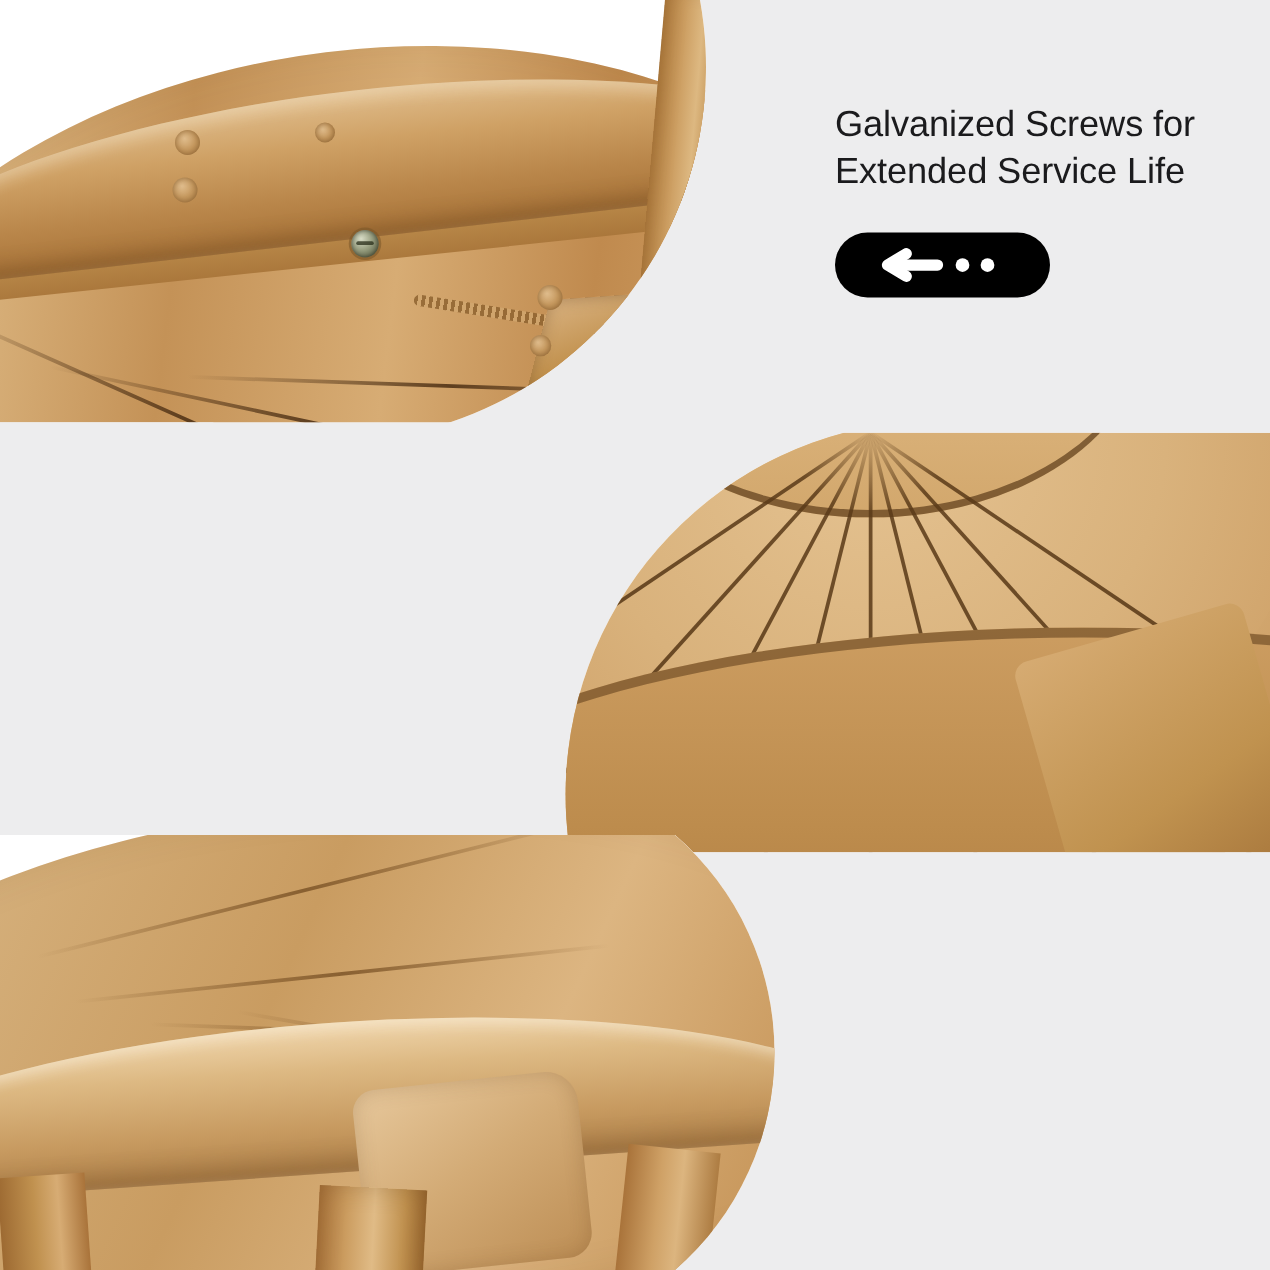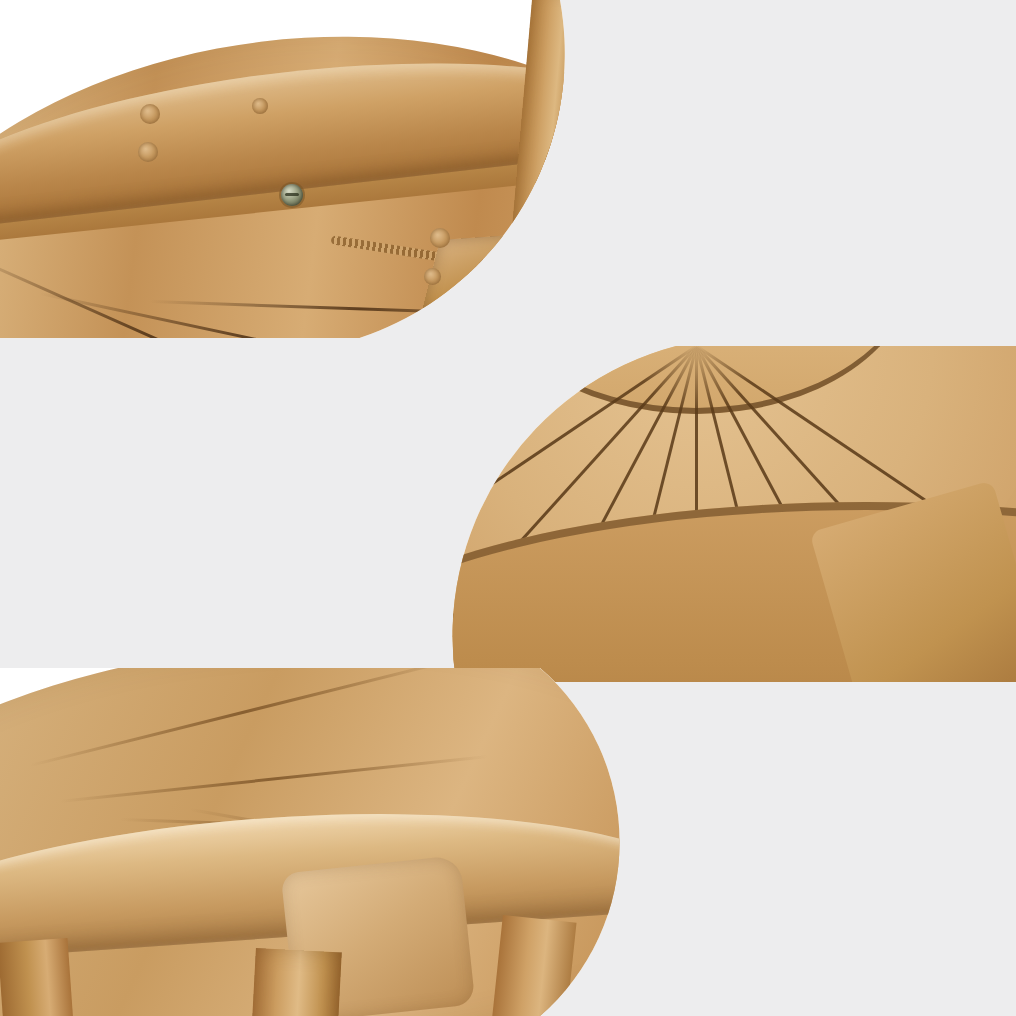--- a/index.html
+++ b/index.html
@@ -228,20 +228,32 @@
         <div class="leg2"></div>
         <div class="dowel" style="left:140px;top:104px;"></div>
         <div class="dowel" style="left:138px;top:142px;"></div>
         <div class="dowel" style="left:252px;top:98px;width:16px;height:16px;"></div>
         <div class="dowel" style="left:430px;top:228px;"></div>
         <div class="dowel" style="left:424px;top:268px;width:17px;height:17px;"></div>
         <div class="screw"></div>
       </div>
     </div>
 
+    <div class="textblock" id="text-1">
+      <div class="headline">Galvanized Screws for
+Extended Service Life</div>
+      <div class="pill">
+        <svg width="120" height="30" viewBox="0 0 120 30" aria-hidden="true">
+          <path d="M31 6 L16 15 L31 24" fill="none" stroke="#ffffff" stroke-width="9" stroke-linecap="round" stroke-linejoin="round"></path>
+          <line x1="18" y1="15" x2="56" y2="15" stroke="#ffffff" stroke-width="9" stroke-linecap="round"></line>
+          <circle cx="76" cy="15" r="5.5" fill="#ffffff"></circle>
+          <circle cx="96" cy="15" r="5.5" fill="#ffffff"></circle>
+        </svg>
+      </div>
+    </div>
 
   </section>
 
   <section class="panel" id="panel-2">
 
     <div class="photo" id="photo-2">
       <div class="photo-inner" id="art2">
         <div class="wood-base"></div>
         <div class="fanwrap">
           <div class="fanbody"></div>

